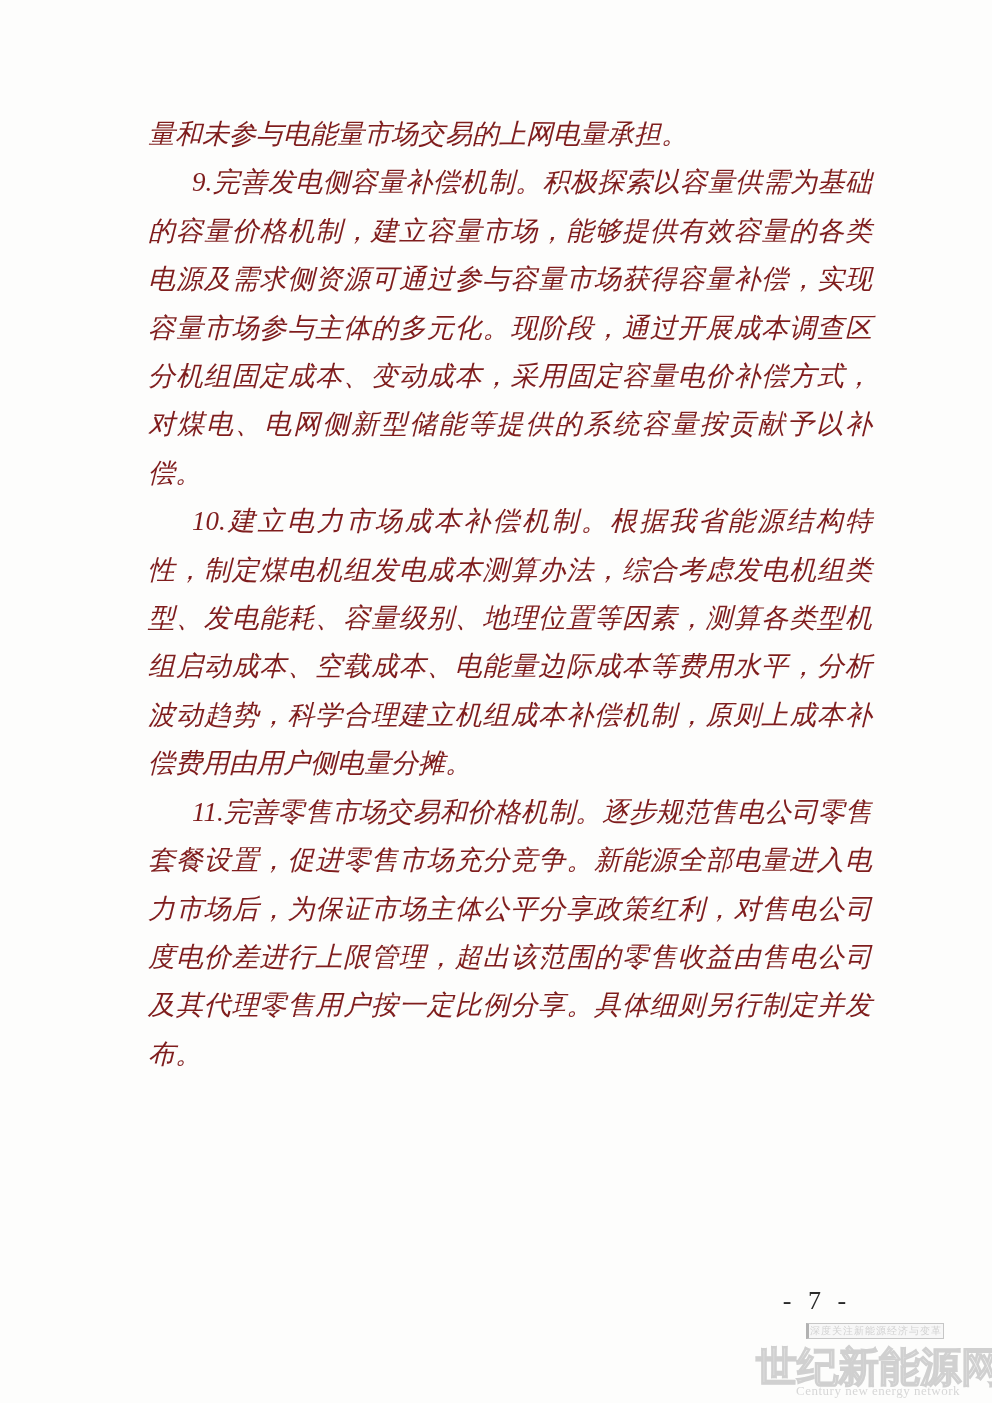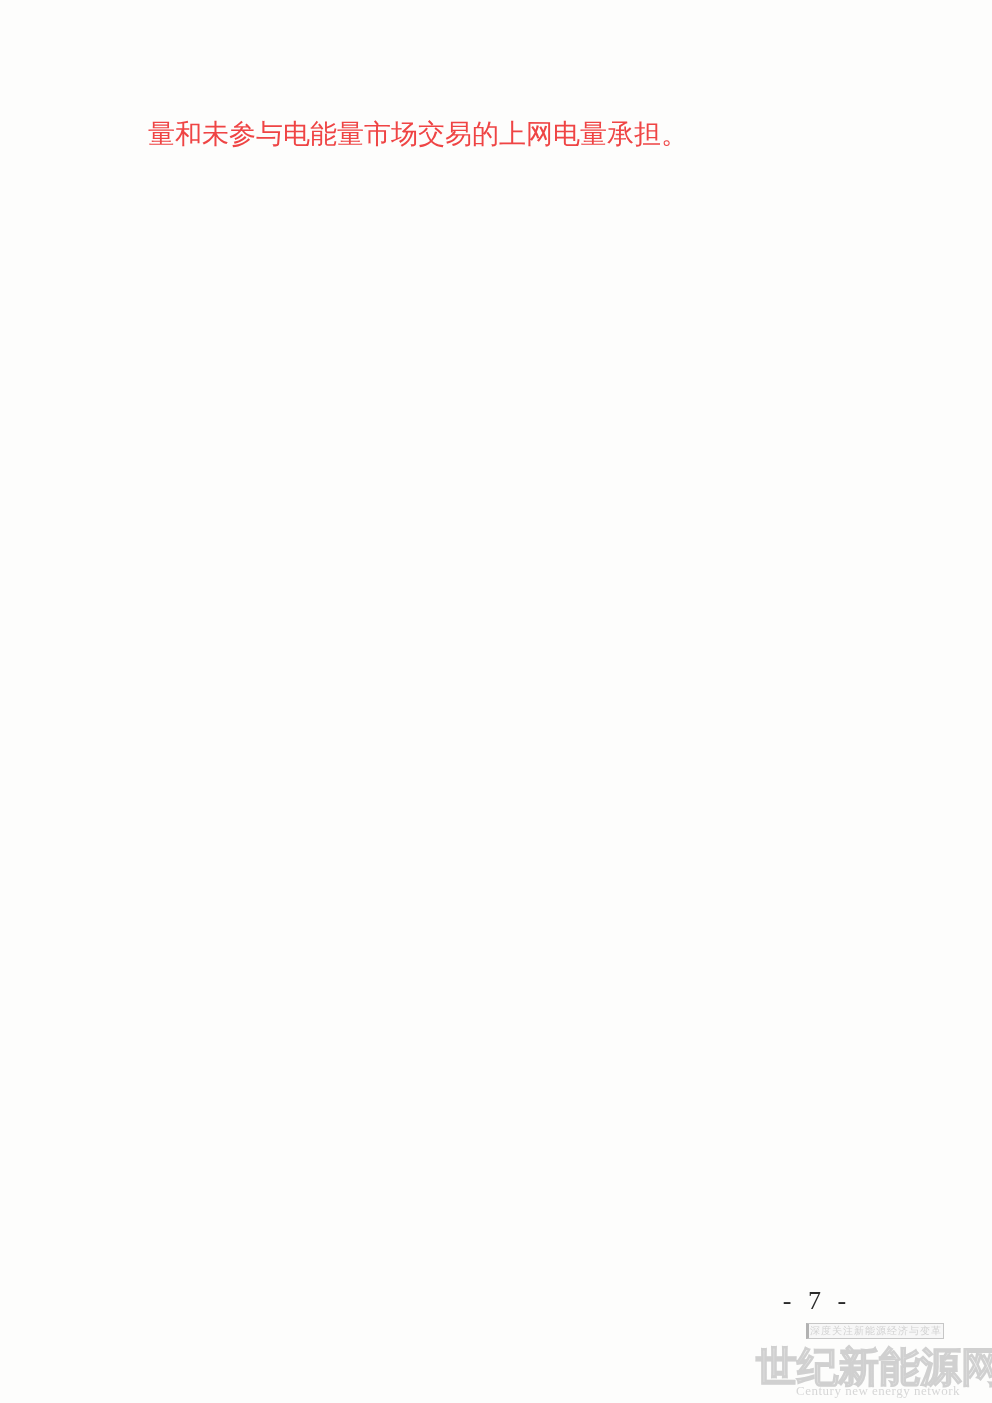--- a/index.html
+++ b/index.html
@@ -12,25 +12,26 @@
   .page {
     position: relative;
     width: 992px; height: 1403px;
     background: #fdfdfc;
     overflow: hidden;
   }
   .content {
     position: absolute;
     left: 148px; top: 110px;
     width: 724px;
-    color: #ef4444;
+    color: #7f1d1d;
     font-size: 27px;
     line-height: 48.4px;
     text-align: justify;
     text-justify: inter-ideograph;
+    font-style: italic;
   }
   .content p { margin: 0; padding: 0; }
   .content p.indent { text-indent: 44px; }
   .page-number {
     position: absolute;
     top: 1286px;
     left: 782px;
     width: 70px;
     text-align: center;
     font-size: 26px;
@@ -79,20 +80,23 @@
     font-family: "Liberation Serif", "DejaVu Serif", serif;
   }
 </style>
 </head>
 <body>
 
 <div class="page">
 
   <div class="content">
     <p>量和未参与电能量市场交易的上网电量承担。</p>
+    <p class="indent">9.完善发电侧容量补偿机制。积极探索以容量供需为基础的容量价格机制，建立容量市场，能够提供有效容量的各类电源及需求侧资源可通过参与容量市场获得容量补偿，实现容量市场参与主体的多元化。现阶段，通过开展成本调查区分机组固定成本、变动成本，采用固定容量电价补偿方式，对煤电、电网侧新型储能等提供的系统容量按贡献予以补偿。</p>
+    <p class="indent">10.建立电力市场成本补偿机制。根据我省能源结构特性，制定煤电机组发电成本测算办法，综合考虑发电机组类型、发电能耗、容量级别、地理位置等因素，测算各类型机组启动成本、空载成本、电能量边际成本等费用水平，分析波动趋势，科学合理建立机组成本补偿机制，原则上成本补偿费用由用户侧电量分摊。</p>
+    <p class="indent">11.完善零售市场交易和价格机制。逐步规范售电公司零售套餐设置，促进零售市场充分竞争。新能源全部电量进入电力市场后，为保证市场主体公平分享政策红利，对售电公司度电价差进行上限管理，超出该范围的零售收益由售电公司及其代理零售用户按一定比例分享。具体细则另行制定并发布。</p>
   </div>
 
   <div class="page-number">- 7 -</div>
 
   <div class="wm-slogan">深度关注新能源经济与变革</div>
 
   <div class="wm-title">世纪新能源网</div>
 
   <div class="wm-en">Century new energy network</div>
 

